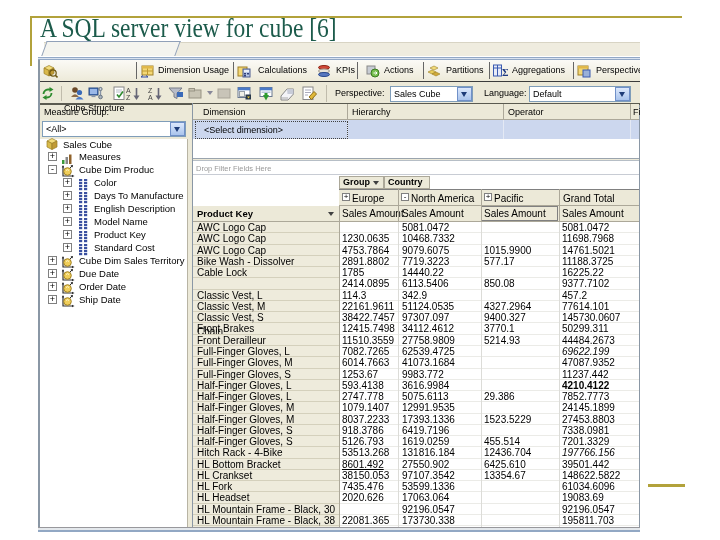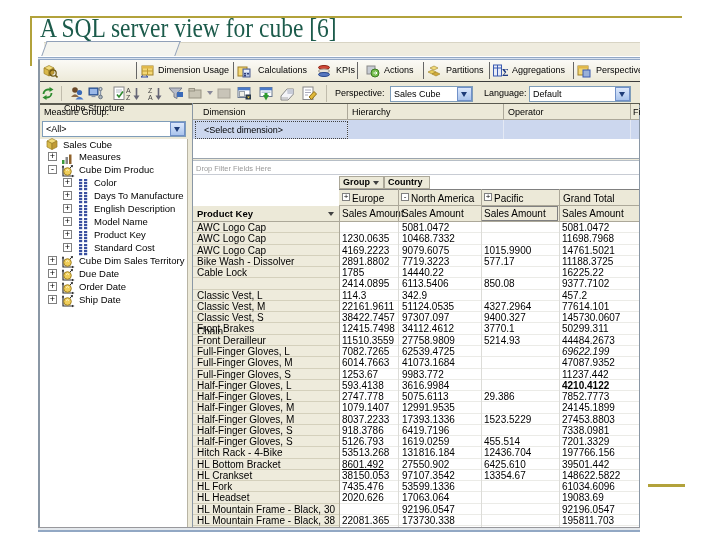--- a/index.html
+++ b/index.html
@@ -384,21 +384,21 @@
 <div class="a t10" style="left:562px;top:222px;line-height:11px;">5081.0472</div>
 <div class="a" style="left:193px;top:244px;width:146px;height:1px;background:#d4d0bc;"></div>
 <div class="a" style="left:339px;top:244px;width:300px;height:1px;background:#ebebe7;"></div>
 <div class="a t10" style="left:197px;top:233px;line-height:12px;">AWC Logo Cap</div>
 <div class="a t10" style="left:342px;top:233px;line-height:12px;">1230.0635</div>
 <div class="a t10" style="left:402px;top:233px;line-height:12px;">10468.7332</div>
 <div class="a t10" style="left:562px;top:233px;line-height:12px;">11698.7968</div>
 <div class="a" style="left:193px;top:255px;width:146px;height:1px;background:#d4d0bc;"></div>
 <div class="a" style="left:339px;top:255px;width:300px;height:1px;background:#ebebe7;"></div>
 <div class="a t10" style="left:197px;top:245px;line-height:11px;">AWC Logo Cap</div>
-<div class="a t10" style="left:342px;top:245px;line-height:11px;">4169.2223</div>
+<div class="a t10" style="left:342px;top:245px;line-height:11px;">4753.7864</div>
 <div class="a t10" style="left:402px;top:245px;line-height:11px;">9079.6075</div>
 <div class="a t10" style="left:484px;top:245px;line-height:11px;">1015.9900</div>
 <div class="a t10" style="left:562px;top:245px;line-height:11px;">14761.5021</div>
 <div class="a" style="left:193px;top:266px;width:146px;height:1px;background:#d4d0bc;"></div>
 <div class="a" style="left:339px;top:266px;width:300px;height:1px;background:#ebebe7;"></div>
 <div class="a t10" style="left:197px;top:256px;line-height:11px;">Bike Wash - Dissolver</div>
 <div class="a t10" style="left:342px;top:256px;line-height:11px;">2891.8802</div>
 <div class="a t10" style="left:402px;top:256px;line-height:11px;">7719.3223</div>
 <div class="a t10" style="left:484px;top:256px;line-height:11px;">577.17</div>
 <div class="a t10" style="left:562px;top:256px;line-height:11px;">11188.3725</div>
@@ -505,21 +505,21 @@
 <div class="a t10" style="left:342px;top:436px;line-height:11px;">5126.793</div>
 <div class="a t10" style="left:402px;top:436px;line-height:11px;">1619.0259</div>
 <div class="a t10" style="left:484px;top:436px;line-height:11px;">455.514</div>
 <div class="a t10" style="left:562px;top:436px;line-height:11px;">7201.3329</div>
 <div class="a" style="left:193px;top:458px;width:146px;height:1px;background:#d4d0bc;"></div>
 <div class="a" style="left:339px;top:458px;width:300px;height:1px;background:#ebebe7;"></div>
 <div class="a t10" style="left:197px;top:447px;line-height:12px;">Hitch Rack - 4-Bike</div>
 <div class="a t10" style="left:342px;top:447px;line-height:12px;">53513.268</div>
 <div class="a t10" style="left:402px;top:447px;line-height:12px;">131816.184</div>
 <div class="a t10" style="left:484px;top:447px;line-height:12px;">12436.704</div>
-<div class="a t10" style="left:562px;top:447px;line-height:12px;">197766.156</div>
+<div class="a t10" style="left:562px;top:447px;line-height:12px;font-style:italic;">197766.156</div>
 <div class="a" style="left:193px;top:469px;width:146px;height:1px;background:#d4d0bc;"></div>
 <div class="a" style="left:339px;top:469px;width:300px;height:1px;background:#ebebe7;"></div>
 <div class="a t10" style="left:197px;top:459px;line-height:11px;">HL Bottom Bracket</div>
 <div class="a t10" style="left:342px;top:459px;line-height:11px;text-decoration:underline;">8601.492</div>
 <div class="a t10" style="left:402px;top:459px;line-height:11px;">27550.902</div>
 <div class="a t10" style="left:484px;top:459px;line-height:11px;">6425.610</div>
 <div class="a t10" style="left:562px;top:459px;line-height:11px;">39501.442</div>
 <div class="a" style="left:193px;top:480px;width:146px;height:1px;background:#d4d0bc;"></div>
 <div class="a" style="left:339px;top:480px;width:300px;height:1px;background:#ebebe7;"></div>
 <div class="a t10" style="left:197px;top:470px;line-height:11px;">HL Crankset</div>

